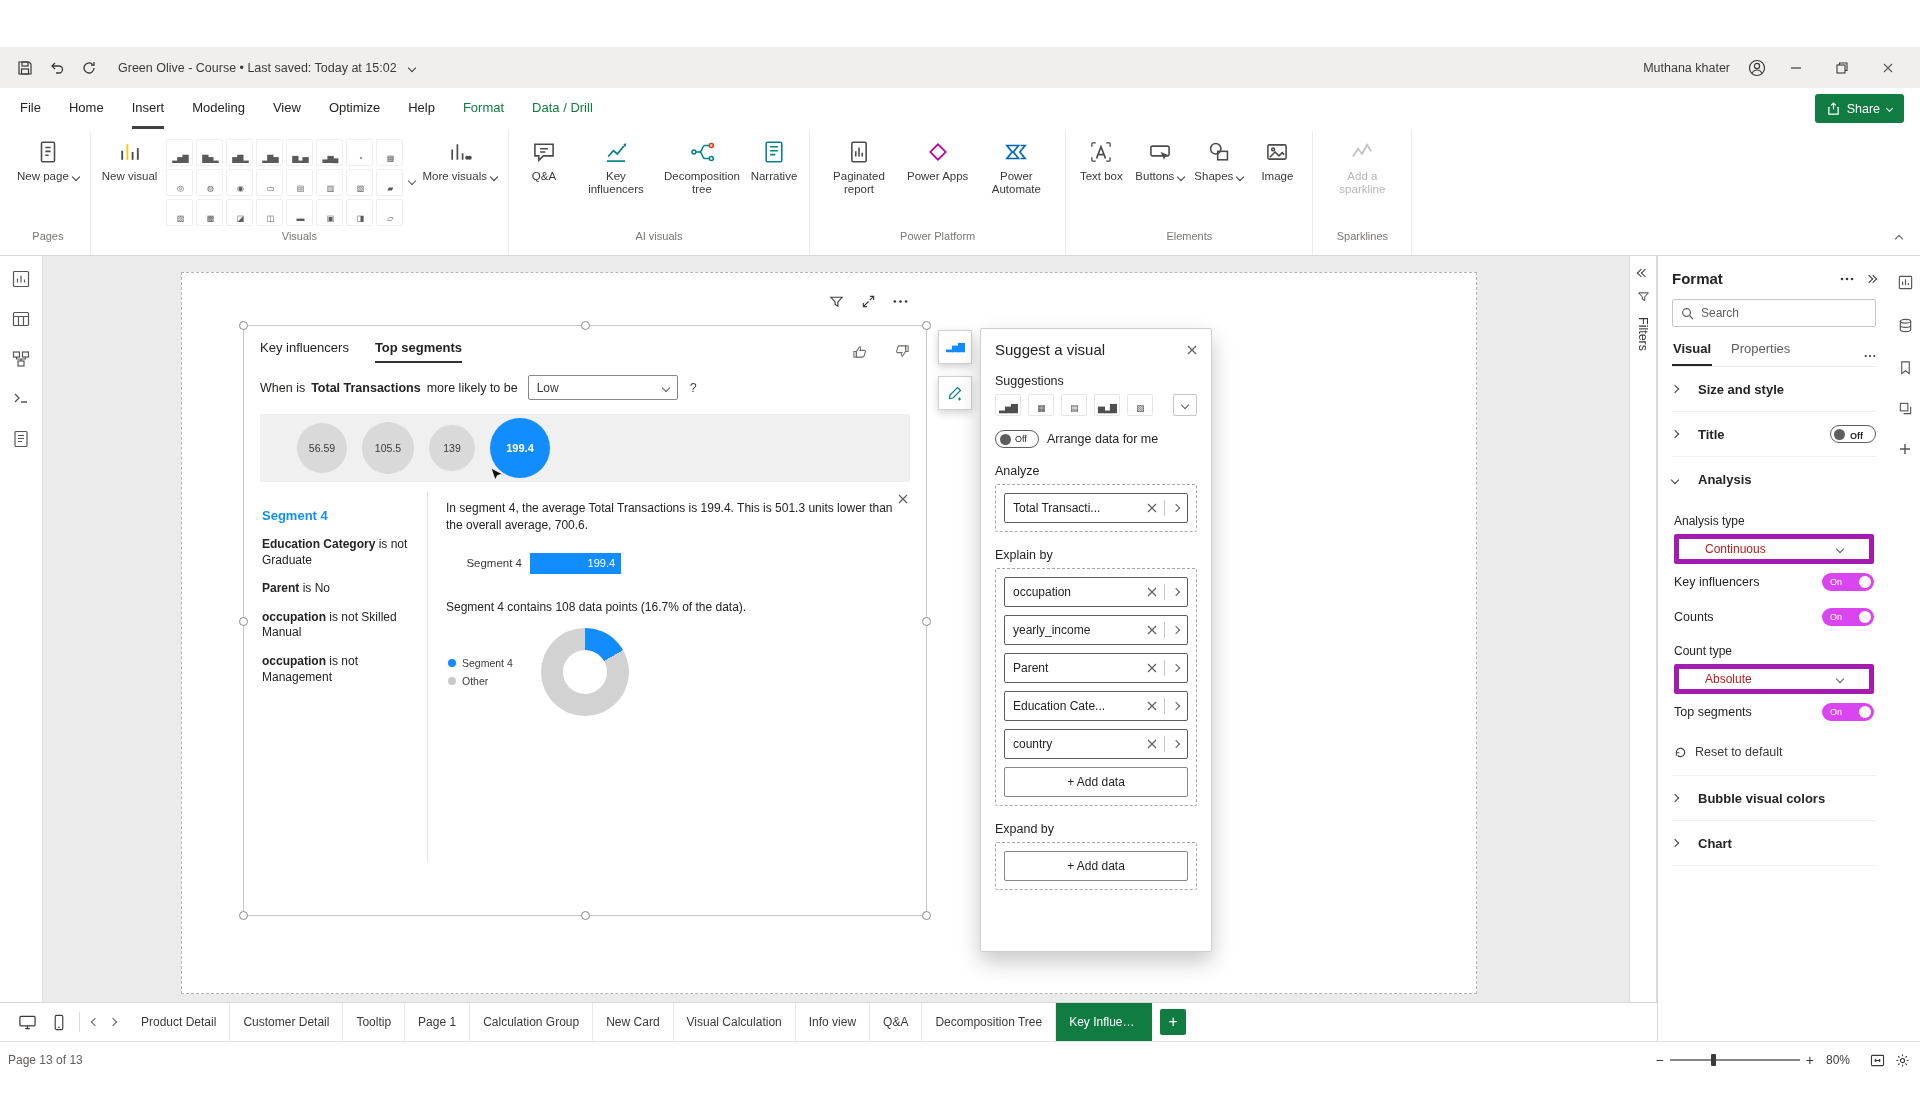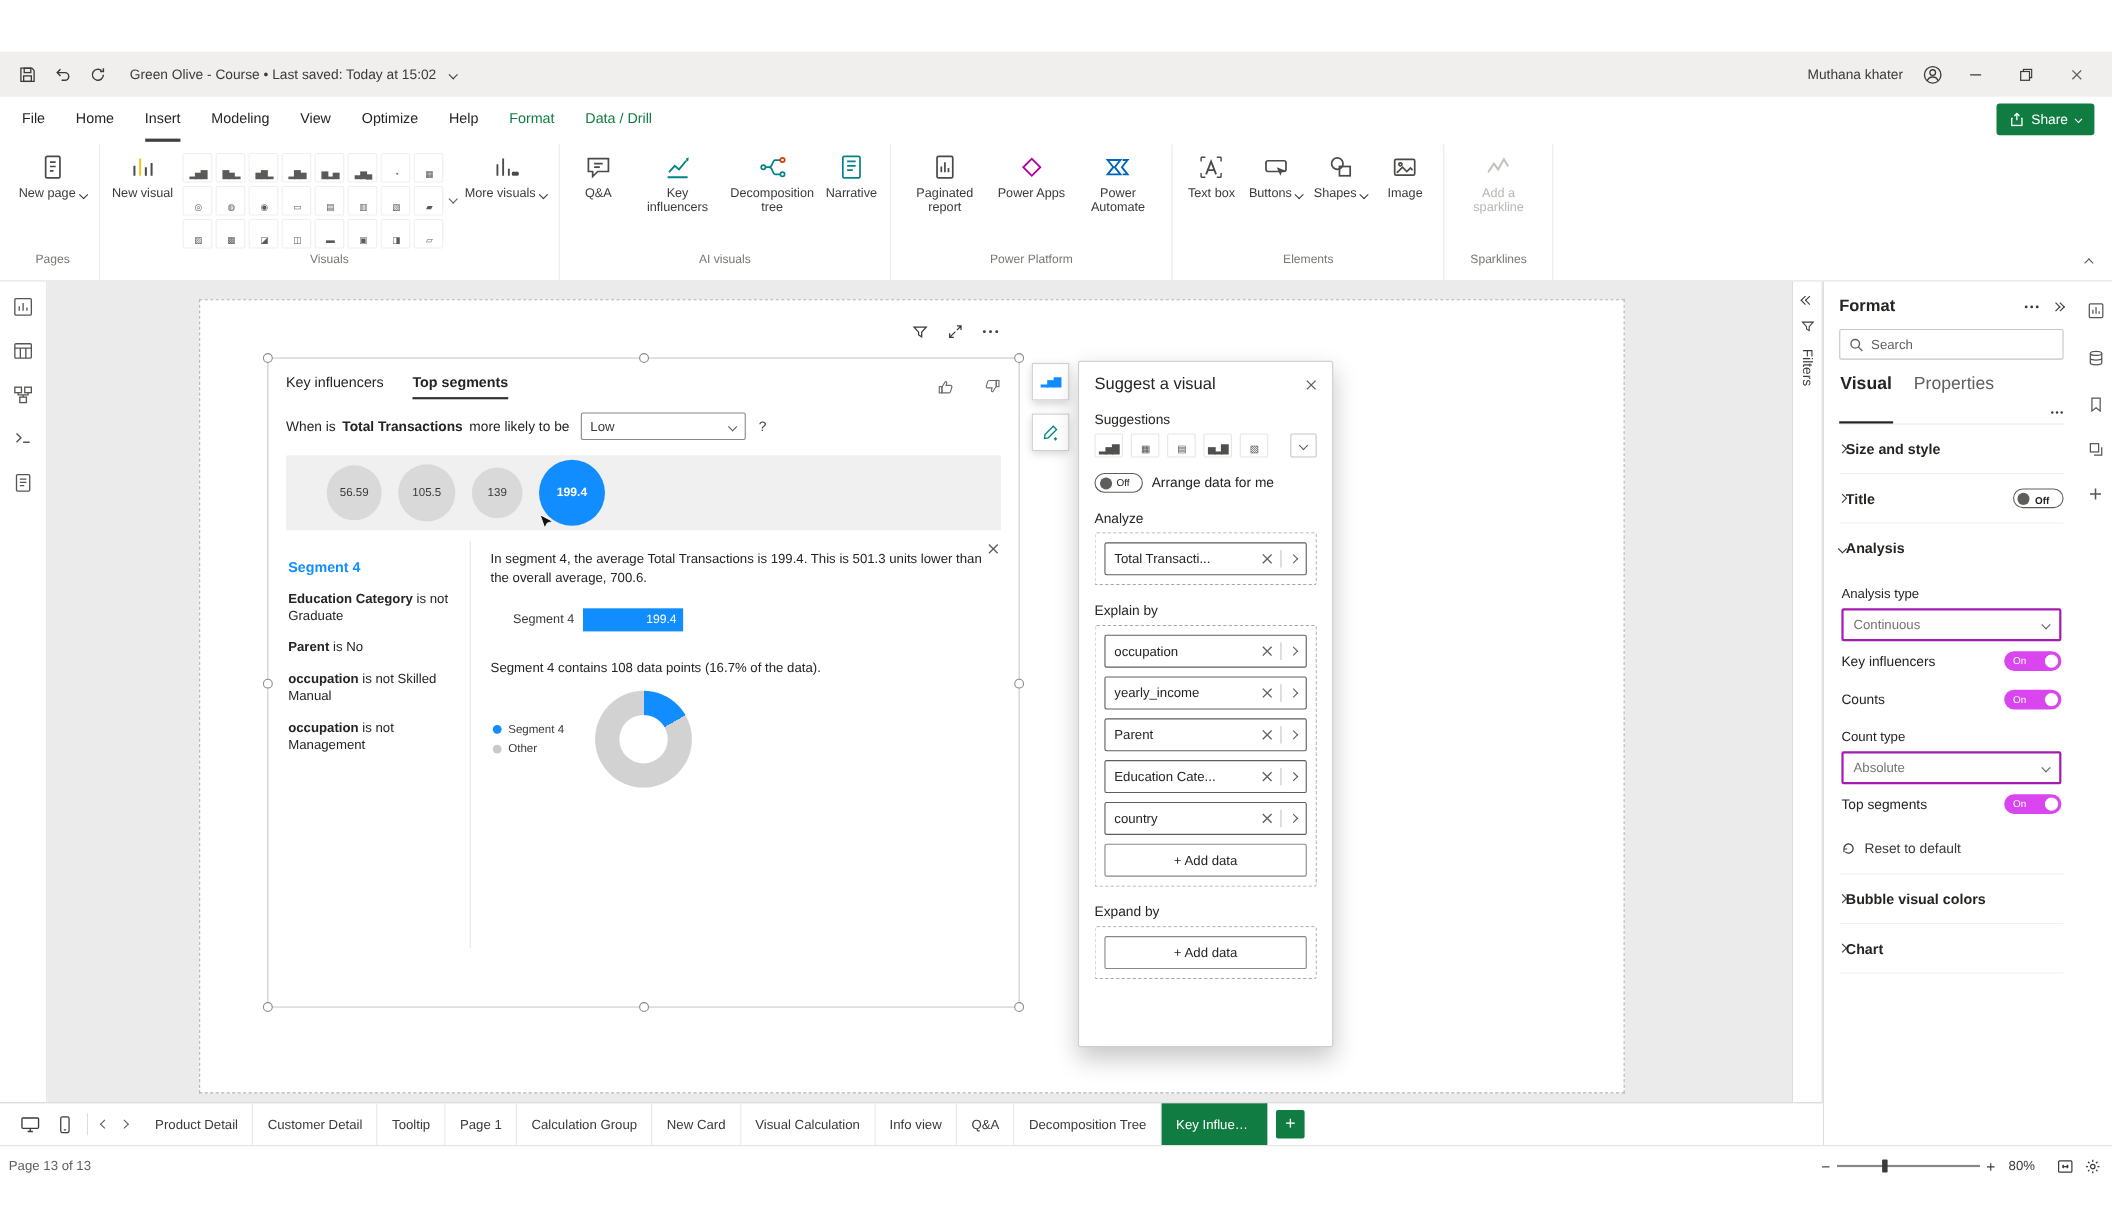--- a/index.html
+++ b/index.html
@@ -112,28 +112,28 @@
 .vtext{writing-mode:vertical-rl;font-size:12.5px;color:#3b3a39}
 
 .format-pane{position:absolute;left:1657px;top:0;width:233px;height:785px;background:#fff;border-left:1px solid #d6d6d6;padding:14px 14px 0}
 .fp-head{display:flex;align-items:center;gap:12px}
 .fp-title{font-size:15px;font-weight:700;flex:1}
 .fp-ic{color:#3b3a39;display:flex;align-items:center}
 .fp-search{margin-top:12px;height:28px;border:1px solid #c8c6c4;border-radius:2px;display:flex;align-items:center;padding:0 8px;gap:7px}
 .fp-search input{border:none;outline:none;flex:1;font-size:12px;font-family:inherit;color:#252423;min-width:0}
 .fp-search input::placeholder{color:#605e5c}
 .fp-tabs{display:flex;align-items:flex-end;gap:18px;margin-top:14px;border-bottom:1px solid #edebe9}
-.fp-tab{font-size:16px;color:#605e5c;padding:0 1px 24px;border-bottom:2px solid transparent}
+.fp-tab{font-size:13px;color:#605e5c;padding:0 1px 8px;border-bottom:2px solid transparent}
 .fp-tab.active{color:#252423;font-weight:700;border-bottom-color:#252423}
 .fp-tabs .fp-ic{margin-left:auto;padding-bottom:8px}
-.fp-sec{display:flex;align-items:center;gap:0;height:45px;border-bottom:1px solid #f0f0f0;font-size:13px;font-weight:700;color:#252423}
+.fp-sec{display:flex;align-items:center;gap:20px;height:45px;border-bottom:1px solid #f0f0f0;font-size:13px;font-weight:700;color:#252423}
 .fp-sec .chv{color:#3b3a39}
 .fp-analysis{padding:2px 2px 16px;border-bottom:1px solid #f0f0f0}
 .fp-lbl{font-size:12px;color:#252423;margin:10px 0 6px}
-.fp-select{height:30px;border:2px solid #a21caf;border-radius:2px;display:flex;align-items:center;padding:0 9px;font-size:12px;color:#737373}
+.fp-select{height:30px;border:5px solid #a21caf;border-radius:2px;display:flex;align-items:center;padding:0 26px;font-size:12px;color:#b91c1c}
 .fp-select .chv{margin-left:auto;color:#605e5c}
 .tog-row{display:flex;align-items:center;height:35px;font-size:12.5px;color:#252423}
 .tog{width:52px;height:18px;border-radius:9px;background:#d946ef;position:relative;margin-left:auto}
 .tog .on-txt{position:absolute;left:8px;top:4.5px;font-size:9px;color:#fff}
 .tog .knob{position:absolute;right:3px;top:3px;width:12px;height:12px;border-radius:50%;background:#fff}
 .offpill{width:46px;height:18px;border:1px solid #605e5c;border-radius:9px;position:relative;margin-left:auto}
 .offpill .knob{position:absolute;left:2.5px;top:2.5px;width:11px;height:11px;border-radius:50%;background:#605e5c}
 .offpill .off-txt{position:absolute;left:19px;top:4.5px;font-size:9px;color:#252423}
 .reset-row{display:flex;align-items:center;gap:8px;font-size:12.5px;color:#3b3a39;margin-top:16px}
 

